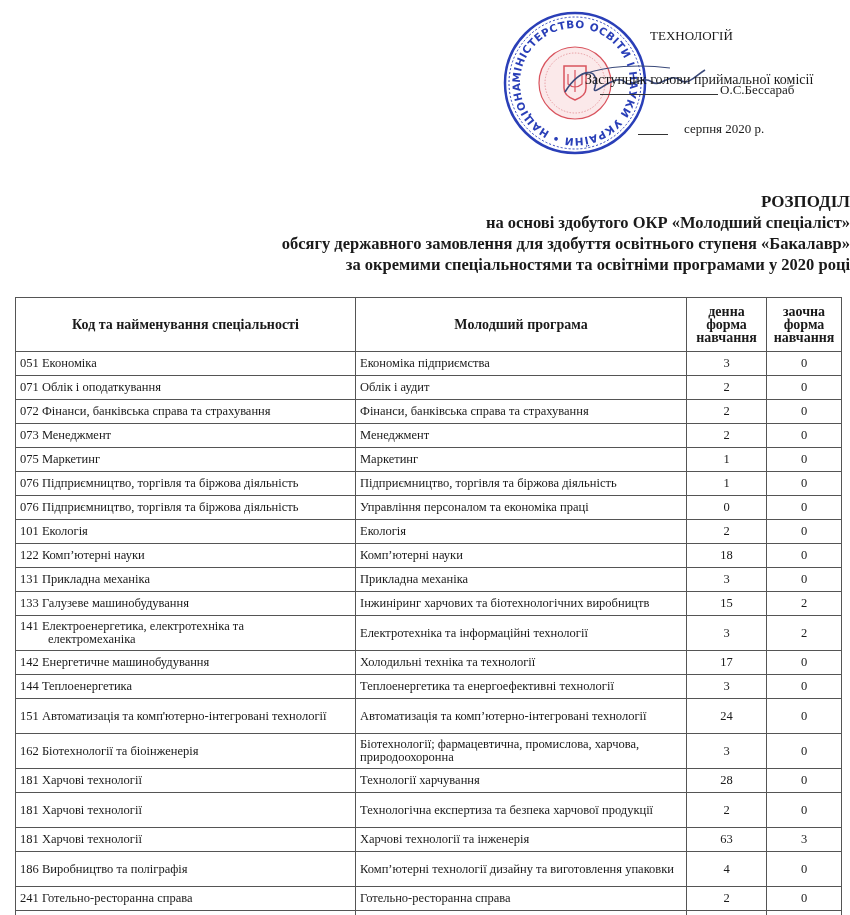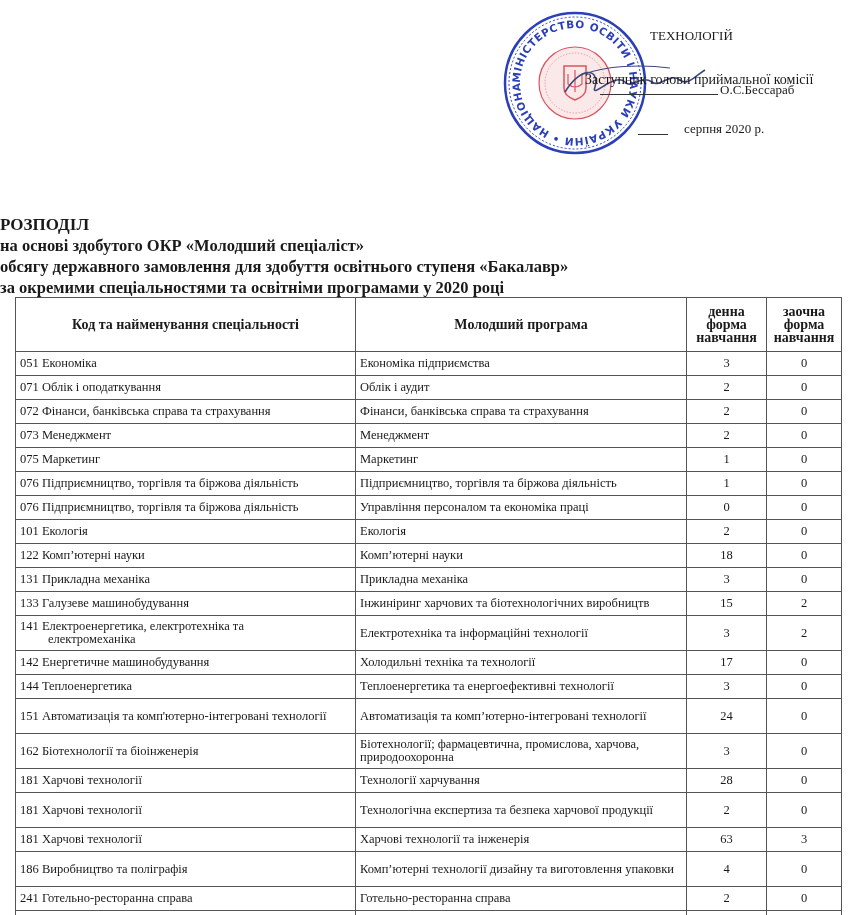--- a/index.html
+++ b/index.html
@@ -12,21 +12,21 @@
   .approve-role { position: absolute; left: 585px; top: 60px; font-size: 14px; margin-top: 12px; }
   .sign-line { position: absolute; left: 600px; top: 94px; width: 118px; border-bottom: 1px solid #333; height: 0; }
   .approve-name { position: absolute; left: 720px; top: 82px; font-size: 13px; }
   .date-line { position: absolute; left: 638px; top: 134px; width: 30px; border-bottom: 1px solid #333; }
   .approve-date { position: absolute; left: 671px; top: 121px; font-size: 13px; margin-left: 13px; }
 
   .stamp { position: absolute; left: 500px; top: 8px; width: 150px; height: 150px; }
   .signature { position: absolute; left: 560px; top: 62px; width: 150px; height: 40px; }
 
   
-  .doc-title { position: absolute; left: 0; top: 214px; width: 850px; text-align: left;
+  .doc-title { position: absolute; left: 0; top: 191px; width: 850px; text-align: right;
                font-weight: bold; font-size: 16.5px; line-height: 21px; }
   .doc-title div { white-space: nowrap; }
   .doc-title .t1 { font-size: 17px; }
 
   
   table.alloc { position: absolute; left: 15px; top: 297px; width: 826px;
                 border-collapse: collapse; font-size: 12.5px; table-layout: fixed; }
   table.alloc td, table.alloc th { border: 1px solid #555; padding: 0 4px; vertical-align: middle; }
   table.alloc th { font-weight: bold; font-size: 14px; text-align: center; height: 53px; line-height: 13px; }
   table.alloc td { height: 23px; line-height: 13px; }

